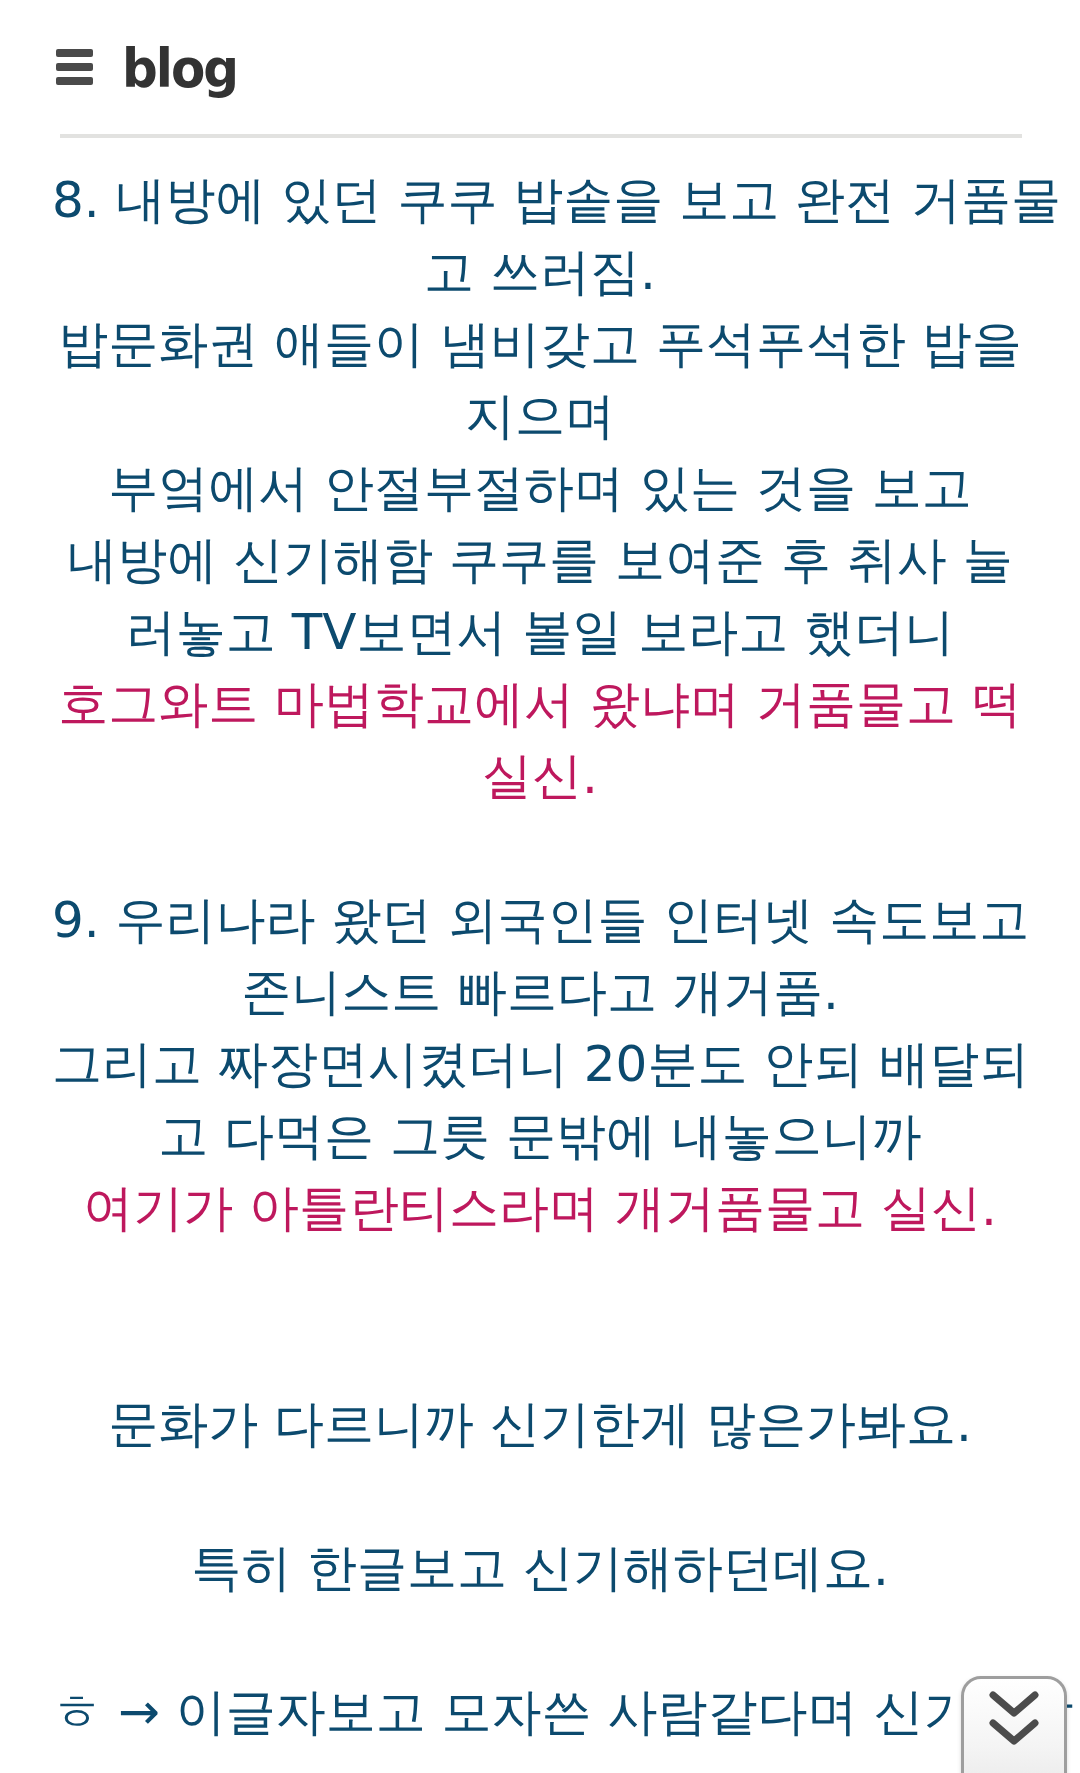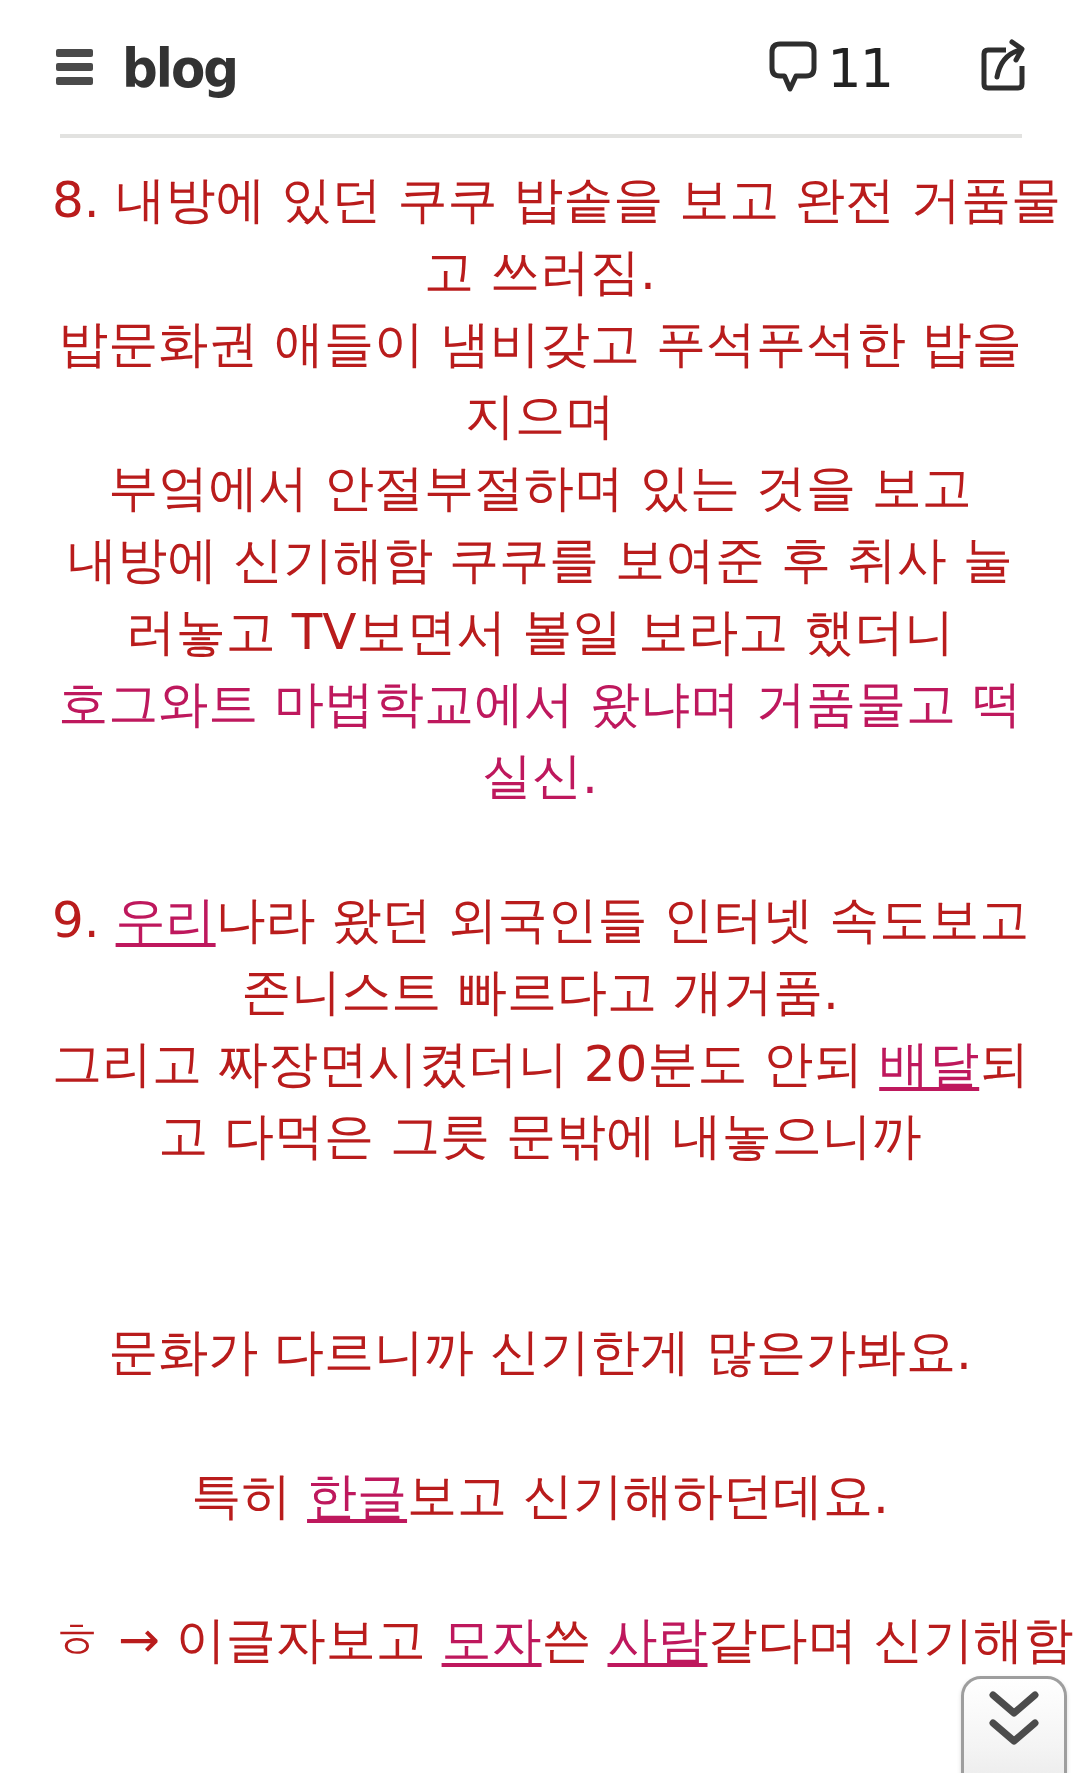--- a/index.html
+++ b/index.html
@@ -41,25 +41,24 @@
     text-align:center;
   }
   .line{
     font-size:50px;
     line-height:72px;
     height:72px;
     color:#000;
     white-space:nowrap;
     letter-spacing:0px;
   }
-  .seg-text{color:#b91c1c;}
+  .seg-text{color:#0c4a6e;}
   .seg-red{color:#be185d;}
   .seg-link{
-    color:#be185d;
-    text-decoration:underline;
+    color:#0c4a6e;
     text-decoration-thickness:4px;
     text-underline-offset:6px;
     cursor:pointer;
   }
   
   .scroll-btn{
     position:absolute;
     right:13px;top:1676px;
     width:106px;height:130px;
     border:3px solid #9e9e9e;
@@ -79,58 +78,40 @@
     <span>
       <svg width="40" height="46" viewBox="0 0 40 46">
         <rect x="1" y="5" width="37" height="8" rx="2" fill="#4a4a4a"></rect>
         <rect x="1" y="19" width="37" height="8" rx="2" fill="#4a4a4a"></rect>
         <rect x="1" y="33" width="37" height="8" rx="2" fill="#4a4a4a"></rect>
       </svg>
     </span>
   </div>
   <div class="logo">blog</div>
 
-  <div class="header-right">
-    <div class="comment-btn">
-      <span>
-        <svg width="52" height="56" viewBox="0 0 52 56">
-          <path d="M13 5 H39 Q47 5 47 13 V29 Q47 37 39 37 H29 L23 50 L17.5 37 H13 Q5 37 5 29 V13 Q5 5 13 5 Z" fill="none" stroke="#2e2e2e" stroke-width="5" stroke-linejoin="round"></path>
-        </svg>
-      </span>
-      <span class="comment-count">11</span>
-    </div>
-    <div class="share-btn">
-      <span>
-        <svg width="58" height="56" viewBox="0 0 58 56">
-          <path d="M32 11 H14 Q10 11 10 15 V45 Q10 49 14 49 H44 Q48 49 48 45 V27" fill="none" stroke="#2e2e2e" stroke-width="5" stroke-linejoin="round"></path>
-          <path d="M23 38 Q27 16 46 11" fill="none" stroke="#2e2e2e" stroke-width="5" stroke-linecap="round"></path>
-          <path d="M38 3 L48 10 L42 21" fill="none" stroke="#2e2e2e" stroke-width="5" stroke-linejoin="round" stroke-linecap="round"></path>
-        </svg>
-      </span>
-    </div>
-  </div>
 </div>
 
 <hr class="divider">
 
 <div class="post-body" id="post-body">
     <div class="line"><span class="seg-text">8. 내방에 있던 쿠쿠 밥솥을 보고 완전 거품물</span></div>
     <div class="line"><span class="seg-text">고 쓰러짐.</span></div>
     <div class="line"><span class="seg-text">밥문화권 애들이 냄비갖고 푸석푸석한 밥을</span></div>
     <div class="line"><span class="seg-text">지으며</span></div>
     <div class="line"><span class="seg-text">부엌에서 안절부절하며 있는 것을 보고</span></div>
     <div class="line"><span class="seg-text">내방에 신기해함 쿠쿠를 보여준 후 취사 눌</span></div>
     <div class="line"><span class="seg-text">러놓고 TV보면서 볼일 보라고 했더니</span></div>
     <div class="line"><span class="seg-red">호그와트 마법학교에서 왔냐며 거품물고 떡</span></div>
     <div class="line"><span class="seg-red">실신.</span></div>
     <div class="line"></div>
     <div class="line"><span class="seg-text">9. </span><span class="seg-link">우리</span><span class="seg-text">나라 왔던 외국인들 인터넷 속도보고</span></div>
     <div class="line"><span class="seg-text">존니스트 빠르다고 개거품.</span></div>
     <div class="line"><span class="seg-text">그리고 짜장면시켰더니 20분도 안되 </span><span class="seg-link">배달</span><span class="seg-text">되</span></div>
     <div class="line"><span class="seg-text">고 다먹은 그릇 문밖에 내놓으니까</span></div>
+    <div class="line"><span class="seg-red">여기가 아틀란티스라며 개거품물고 실신.</span></div>
     <div class="line"></div>
     <div class="line"></div>
     <div class="line"><span class="seg-text">문화가 다르니까 신기한게 많은가봐요.</span></div>
     <div class="line"></div>
     <div class="line"><span class="seg-text">특히 </span><span class="seg-link">한글</span><span class="seg-text">보고 신기해하던데요.</span></div>
     <div class="line"></div>
     <div class="line"><span class="seg-text">ㅎ → 이글자보고 </span><span class="seg-link">모자</span><span class="seg-text">쓴 </span><span class="seg-link">사람</span><span class="seg-text">같다며 신기해함</span></div>
   </div>
 
 <div class="scroll-btn">

